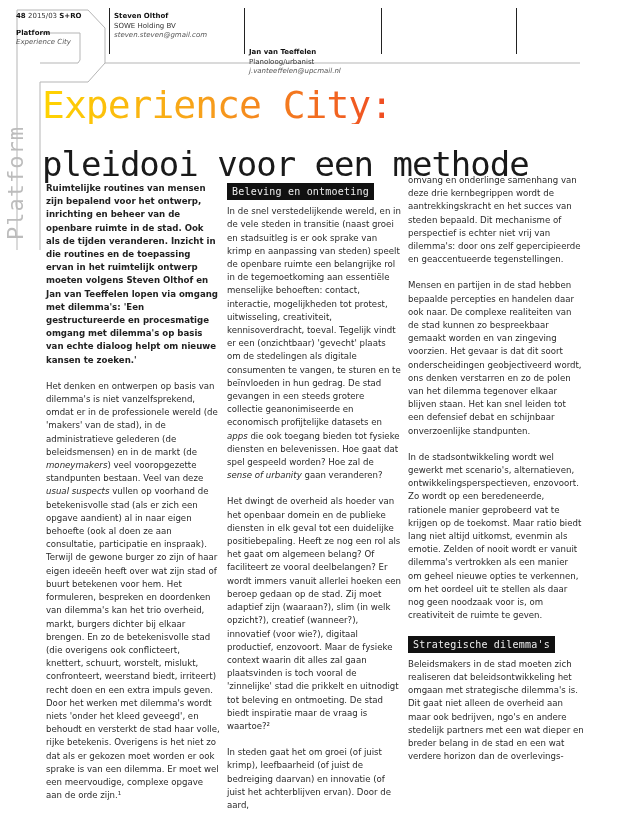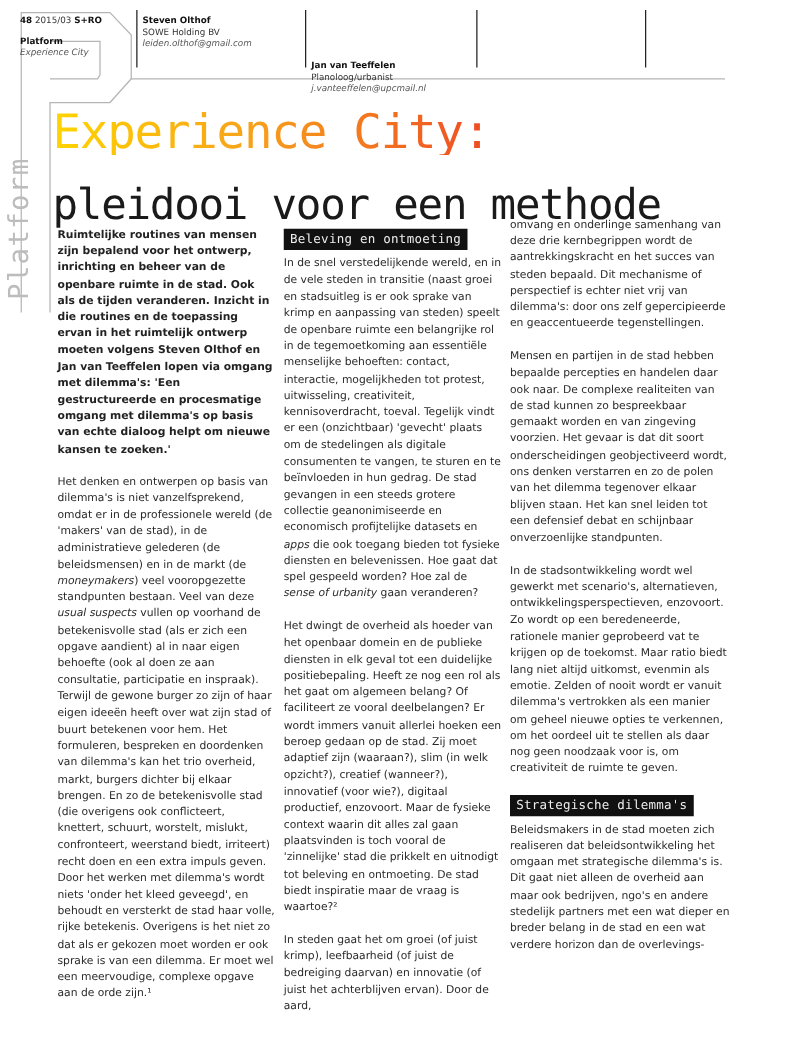--- a/index.html
+++ b/index.html
@@ -38,21 +38,21 @@
     <span>2015/03</span>
     <b>S+RO</b></div>
   <div style="margin-top:7px;"><b>Platform</b></div>
   <div class="it">Experience City</div>
 </div>
 
 <div class="vbar" style="left:109px;"></div>
 <div class="meta" style="left:114px;top:12px;">
   <div><b>Steven Olthof</b></div>
   <div>SOWE Holding BV</div>
-  <div class="it">leiden.olthof@gmail.com</div>
+  <div class="it">steven.steven@gmail.com</div>
 </div>
 
 <div class="vbar" style="left:244px;"></div>
 <div class="meta" style="left:249px;top:12px;margin-top:36px;">
   <div><b>Jan van Teeffelen</b></div>
   <div>Planoloog/urbanist</div>
   <div class="it">j.vanteeffelen@upcmail.nl</div>
 </div>
 
 <div class="vbar" style="left:381px;"></div>

